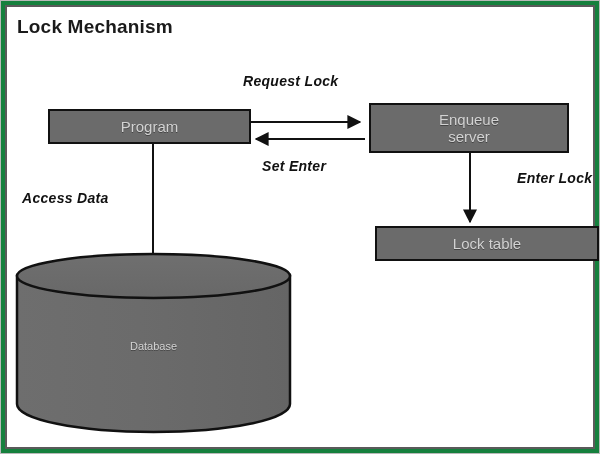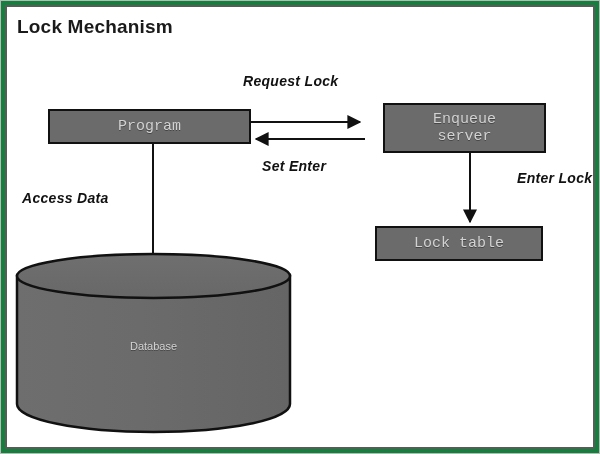--- a/index.html
+++ b/index.html
@@ -56,38 +56,37 @@
     background: #6b6b6b;
     border: 2px solid #111111;
     color: #d2d2d2;
     font-size: 15px;
     display: flex;
     align-items: center;
     justify-content: center;
     text-align: center;
     line-height: 1.15;
     text-shadow: 0 1px 0 rgba(0,0,0,0.35);
-    font-family: Liberation Mono, monospace;
   }
   #box-program {
     left: 48px;
     top: 109px;
     width: 203px;
     height: 35px;
   }
   #box-enqueue {
-    left: 383px;
+    left: 369px;
     top: 103px;
-    width: 163px;
+    width: 200px;
     height: 50px;
   }
   #box-locktable {
     left: 375px;
     top: 226px;
-    width: 168px;
+    width: 224px;
     height: 35px;
   }
   
   .edge-label {
     position: absolute;
     font-size: 14px;
     font-weight: bold;
     color: #111111;
     white-space: nowrap;
     letter-spacing: 0.3px;

